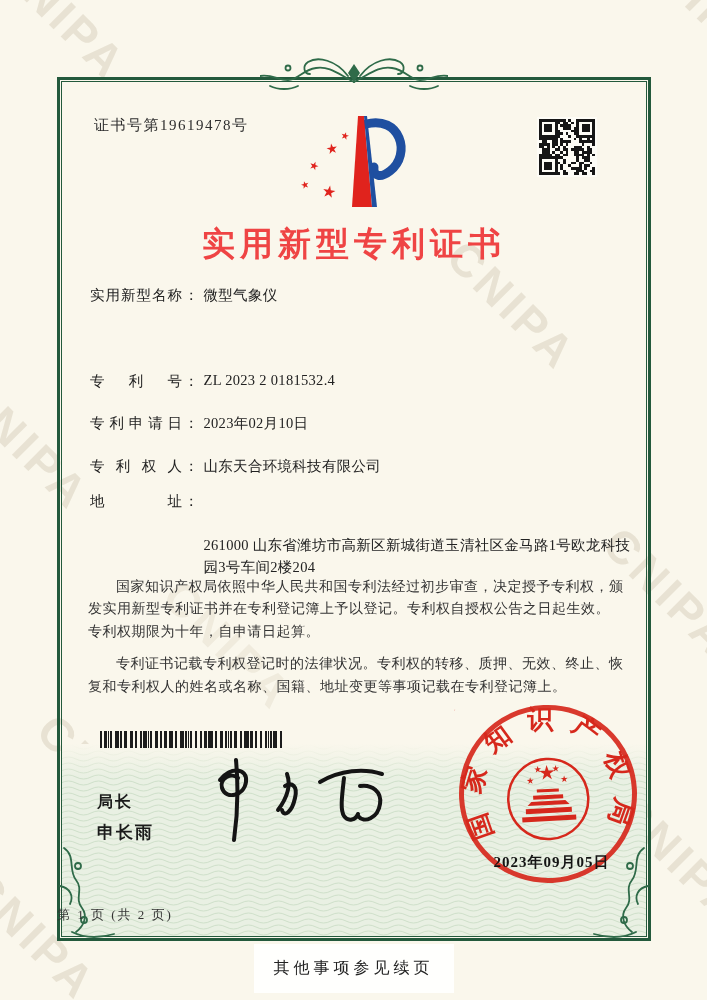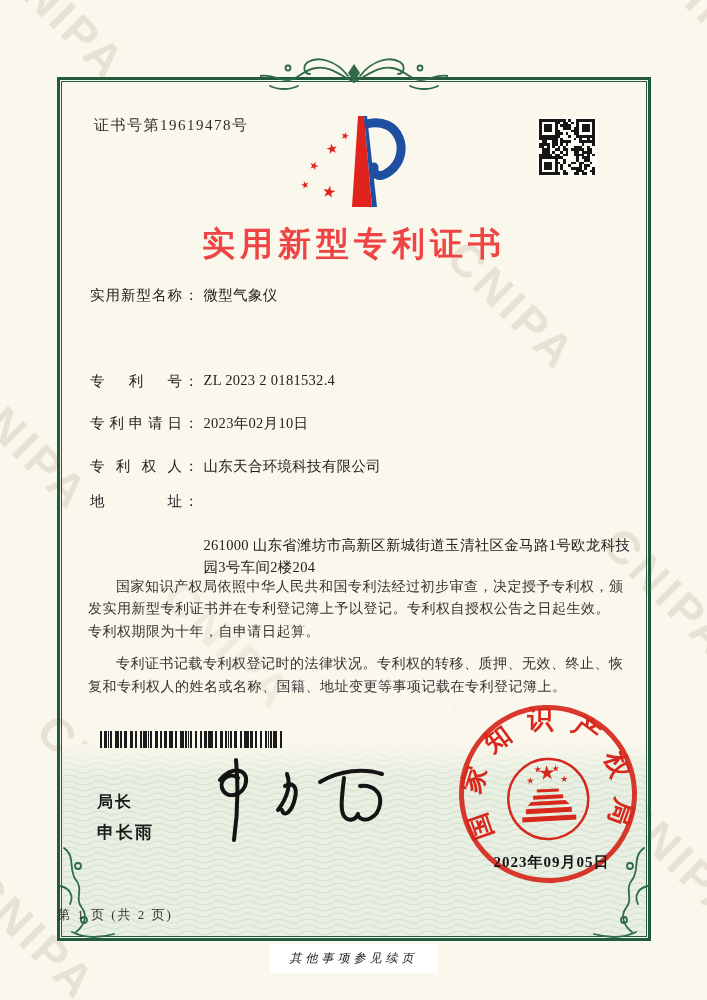--- a/index.html
+++ b/index.html
@@ -57,22 +57,22 @@
   .seal{position:absolute;left:459px;top:705px;width:178px;height:178px;
         border:5px solid rgba(214,40,28,0.92);border-radius:50%;box-sizing:border-box;
         transform:rotate(-3deg);}
   .seal svg{position:absolute;left:-5px;top:-5px;}
   .seal-date{position:absolute;left:-10px;right:-10px;bottom:6px;text-align:center;
         font-size:15px;font-weight:bold;color:#141414;letter-spacing:1px;transform:rotate(3deg);}
   
   .page-num{position:absolute;left:57px;width:594px;top:906px;text-align:left;
         font-size:13px;color:#333;letter-spacing:2px;}
   .cont-note{position:absolute;left:0;width:707px;top:944px;text-align:center;}
-  .cont-note span{display:inline-block;background:rgba(255,255,255,0.9);padding:6px 20px;
-        font-size:12px;letter-spacing:4px;color:#222;font-style:italic;}
+  .cont-note span{display:inline-block;background:rgba(255,255,255,0.9);padding:14px 20px;
+        font-size:16px;letter-spacing:4px;color:#222;}
   .g{stroke:#2f6b49;fill:none;stroke-width:1.8;stroke-linecap:round;}
 </style>
 </head>
 <body>
 
 <div class="page">
 
   <div class="wm" style="left:-18px;top:-12px">CNIPA</div>
   <div class="wm" style="left:618px;top:-30px">CNIPA</div>
   <div class="wm" style="left:432px;top:278px">CNIPA</div>

